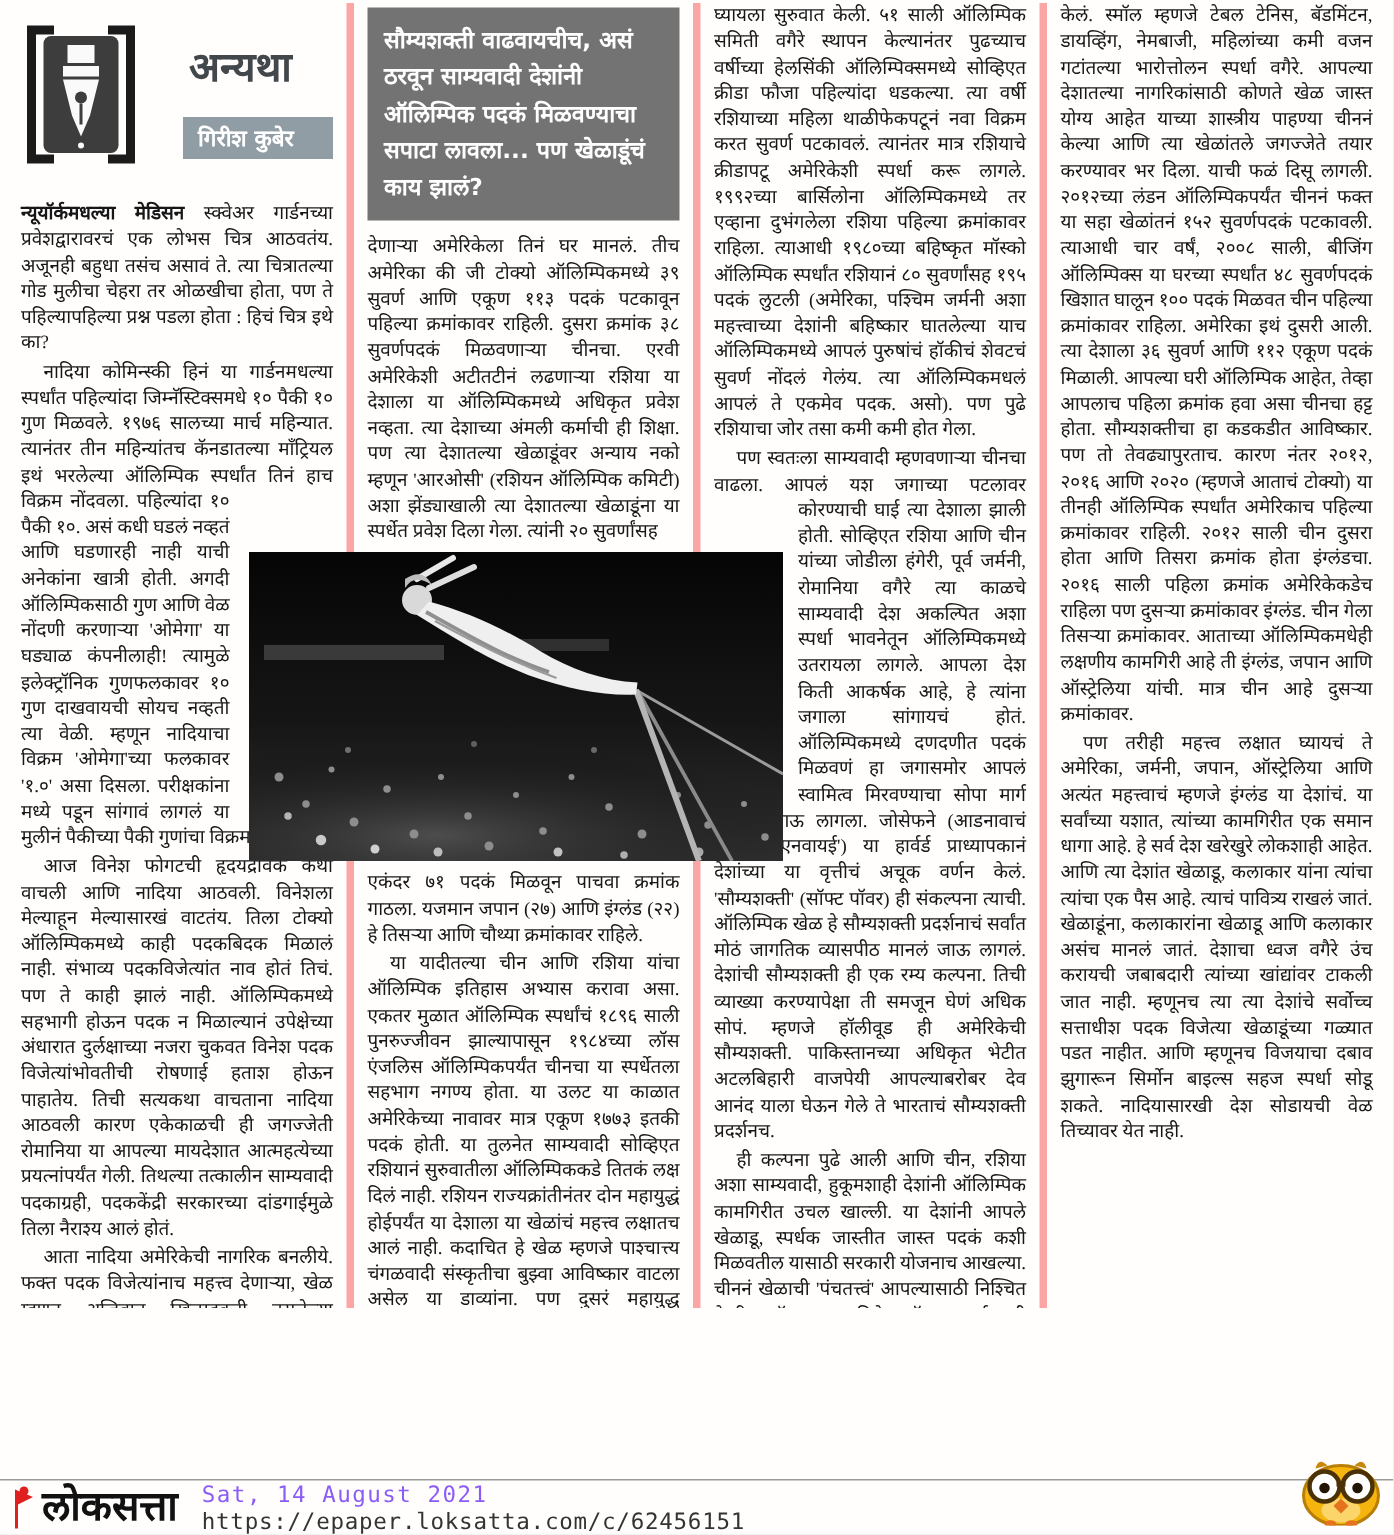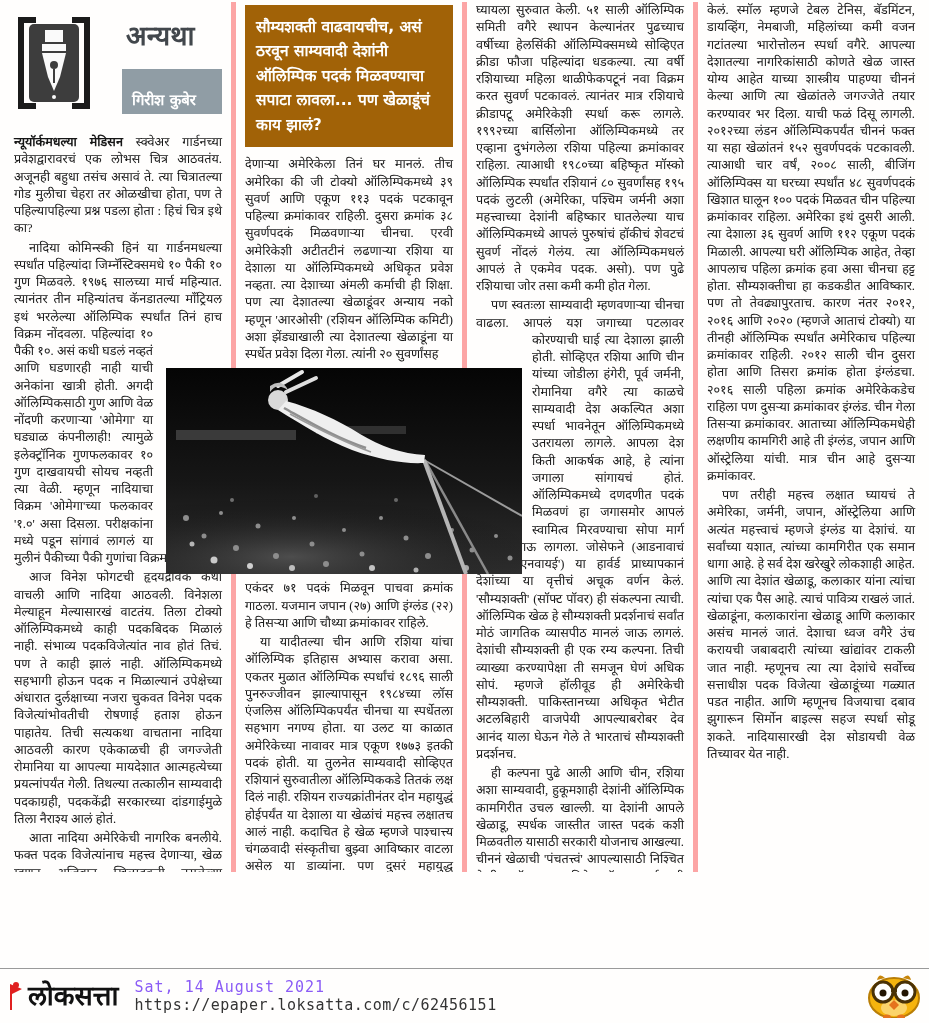--- a/index.html
+++ b/index.html
@@ -34,41 +34,41 @@
            align-items:center; margin:4px 0 10px 0; height:118px; }
   .brand .nib-wrap { grid-row:1 / span 2; }
   .brand-name {
     font-family:"DejaVu Sans","Liberation Sans",sans-serif;
     font-size:27px; font-weight:bold; color:#42474c; align-self:end;
     padding-left:4px;
   }
   .brand-author {
     background:#909da5; color:#fff; font-weight:bold; font-size:15px;
     font-family:"DejaVu Sans","Liberation Sans",sans-serif;
-    padding:20px 10px 5px 10px; align-self:start; margin-top:16px;
+    padding:3px 10px 5px 10px; align-self:start; margin-top:16px;
   }
   
   .standfirst {
-    background:#a16207; color:#fefefe; font-weight:bold;
+    background:#737373; color:#fefefe; font-weight:bold;
     font-family:"DejaVu Sans","Liberation Sans",sans-serif;
     font-size:15.5px; line-height:1.58; padding:10px 11px;
     margin:3px 0 9px 0; text-align:left;
   }
   
   .photo {
     position:relative; left:-79px; width:356px; height:206px;
     margin:5px 0 6px 0; z-index:6; background:#000; display:block;
   }
   .photo svg { display:block; }
   
   .spacer-r { float:right; width:64px; height:214px; margin-left:5px; }
   .spacer-l { float:left; width:50px; height:202px; margin-right:6px; }
   
   .footer {
-    position:absolute; left:0; right:0; bottom:0; height:55px;
+    position:absolute; left:0; right:0; bottom:0; height:37px;
     border-top:1px solid #9a9a9a; display:flex; align-items:center;
     padding:3px 10px 4px 8px; background:#fffefd;
   }
   .logo { display:flex; align-items:center; gap:4px; margin-right:16px; }
   .logo-text {
     font-family:"DejaVu Sans","Liberation Sans",sans-serif;
     font-weight:800; font-size:27px; color:#111; line-height:1;
   }
   .datebox { font-family:"DejaVu Sans Mono","Liberation Mono",monospace; }
   .date-line { font-size:15px; color:#8b5cf6; letter-spacing:1px; }

